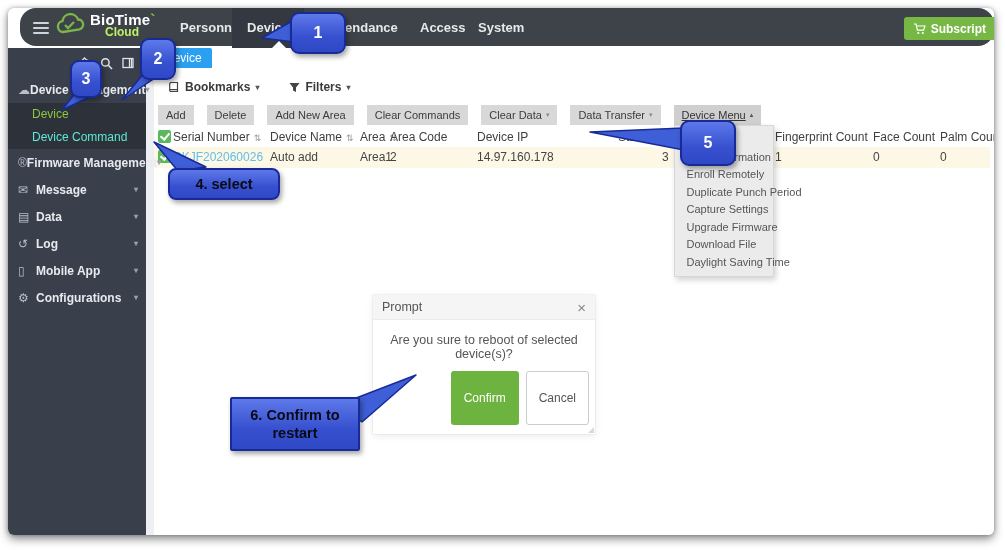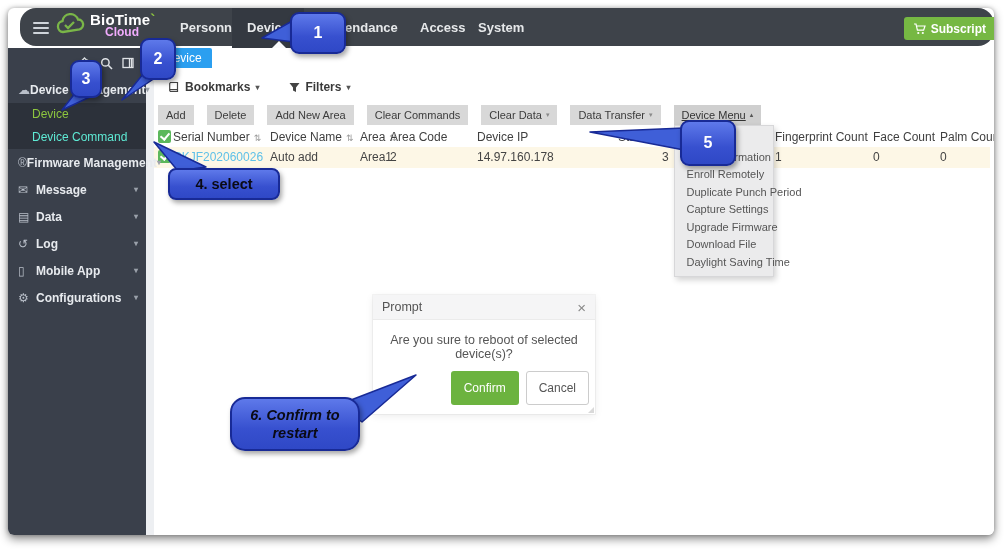--- a/index.html
+++ b/index.html
@@ -8,21 +8,21 @@
     box-shadow:0 4px 10px rgba(0,0,0,.45),0 0 4px rgba(0,0,0,.25);overflow:hidden;}
 
   
   .topnav{position:absolute;left:12px;top:0;right:0;height:38px;background:#3e434a;z-index:20;border-radius:16px;}
   .hamburger{position:absolute;left:13px;top:14px;width:16px;height:12px;cursor:pointer;}
   .hamburger span{display:block;height:2px;background:#cfd4da;margin-bottom:3px;border-radius:1px;}
   .logo{position:absolute;left:36px;top:4px;display:flex;align-items:center;}
   .logo svg{margin-right:4px;}
   .logo-top{font-size:15px;font-weight:bold;color:#fff;letter-spacing:.2px;line-height:15px;}
   .logo-accent{color:#8dc63f;font-weight:bold;}
-  .logo-bottom{font-size:12px;font-weight:bold;color:#f0abfc;line-height:12px;padding-left:15px;margin-top:-1px;}
+  .logo-bottom{font-size:12px;font-weight:bold;color:#bef264;line-height:12px;padding-left:15px;margin-top:-1px;}
   .navitem{position:absolute;top:0;height:40px;line-height:40px;color:#e6e8ea;font-size:13px;font-weight:bold;cursor:pointer;}
   .navitem.active{background:#343941;text-align:center;}
   .nav-caret{position:absolute;top:33px;left:252px;width:0;height:0;border-left:7px solid transparent;
     border-right:7px solid transparent;border-bottom:7px solid #fafbfc;z-index:21;}
   .subscribe{position:absolute;right:-6px;top:9px;height:23px;background:#76b843;border:none;border-radius:3px;
     color:#fff;font-size:12px;font-weight:bold;display:flex;align-items:center;gap:5px;padding:0 14px 0 9px;cursor:pointer;}
 
   
   .sidebar{position:absolute;left:0;top:40px;bottom:0;width:138px;background:#3a404b;z-index:10;color:#dfe3e9;}
   .side-icons{display:flex;justify-content:flex-end;align-items:center;gap:9px;padding:7px 12px 5px 0;height:16px;}
@@ -67,30 +67,30 @@
 
   
   .modal{position:absolute;left:365px;top:287px;width:222px;background:#fff;z-index:60;
     box-shadow:0 0 0 1px rgba(0,0,0,.04),0 2px 8px rgba(0,0,0,.08);}
   .modal-head{height:24px;background:#f5f5f6;border-bottom:1px solid #ebebeb;display:flex;align-items:center;
     padding:0 9px;font-size:12.5px;color:#555;}
   .modal-x{margin-left:auto;color:#888;font-size:15px;line-height:15px;cursor:pointer;}
   .modal-body{padding:13px 6px 10px;font-size:12.5px;color:#555;text-align:center;}
   .modal-btns{display:flex;justify-content:flex-end;gap:7px;padding:0 6px 9px;}
   .btn-confirm{background:#6cb33f;color:#fff;border:none;border-radius:3px;font-size:12px;padding:4px 13px;cursor:pointer;font-family:"Liberation Sans",sans-serif;}
-  .btn-cancel{background:#fff;color:#555;border:1px solid #ccc;border-radius:3px;font-size:12px;padding:9px 12px;cursor:pointer;font-family:"Liberation Sans",sans-serif;}
+  .btn-cancel{background:#fff;color:#555;border:1px solid #ccc;border-radius:3px;font-size:12px;padding:19px 12px;cursor:pointer;font-family:"Liberation Sans",sans-serif;}
   .resize-nub{position:absolute;right:1px;bottom:1px;width:0;height:0;border-left:6px solid transparent;border-bottom:6px solid #d9d9d9;}
 
   
   .tails{position:absolute;left:0;top:0;z-index:118;pointer-events:none;}
   .co{position:absolute;z-index:120;background:linear-gradient(180deg,#5e79ea,#3750cf 60%,#2f48c6);
     border:2px solid #182a96;border-radius:9px;box-shadow:2px 3px 5px rgba(0,0,0,.35);
     color:#fff;font-weight:bold;display:flex;align-items:center;justify-content:center;font-size:16px;}
   .co.text{color:#0a0a14;font-size:14.5px;border-radius:8px;}
-  .co.twoline{flex-direction:column;line-height:1.25;border-radius:15px;font-style:italic;}
+  .co.twoline{flex-direction:column;line-height:1.25;border-radius:2px;}
 </style>
 </head>
 <body>
 
 <div class="frame">
 
   <div class="topnav">
     <div class="hamburger">
         <span></span>
         <span></span>

